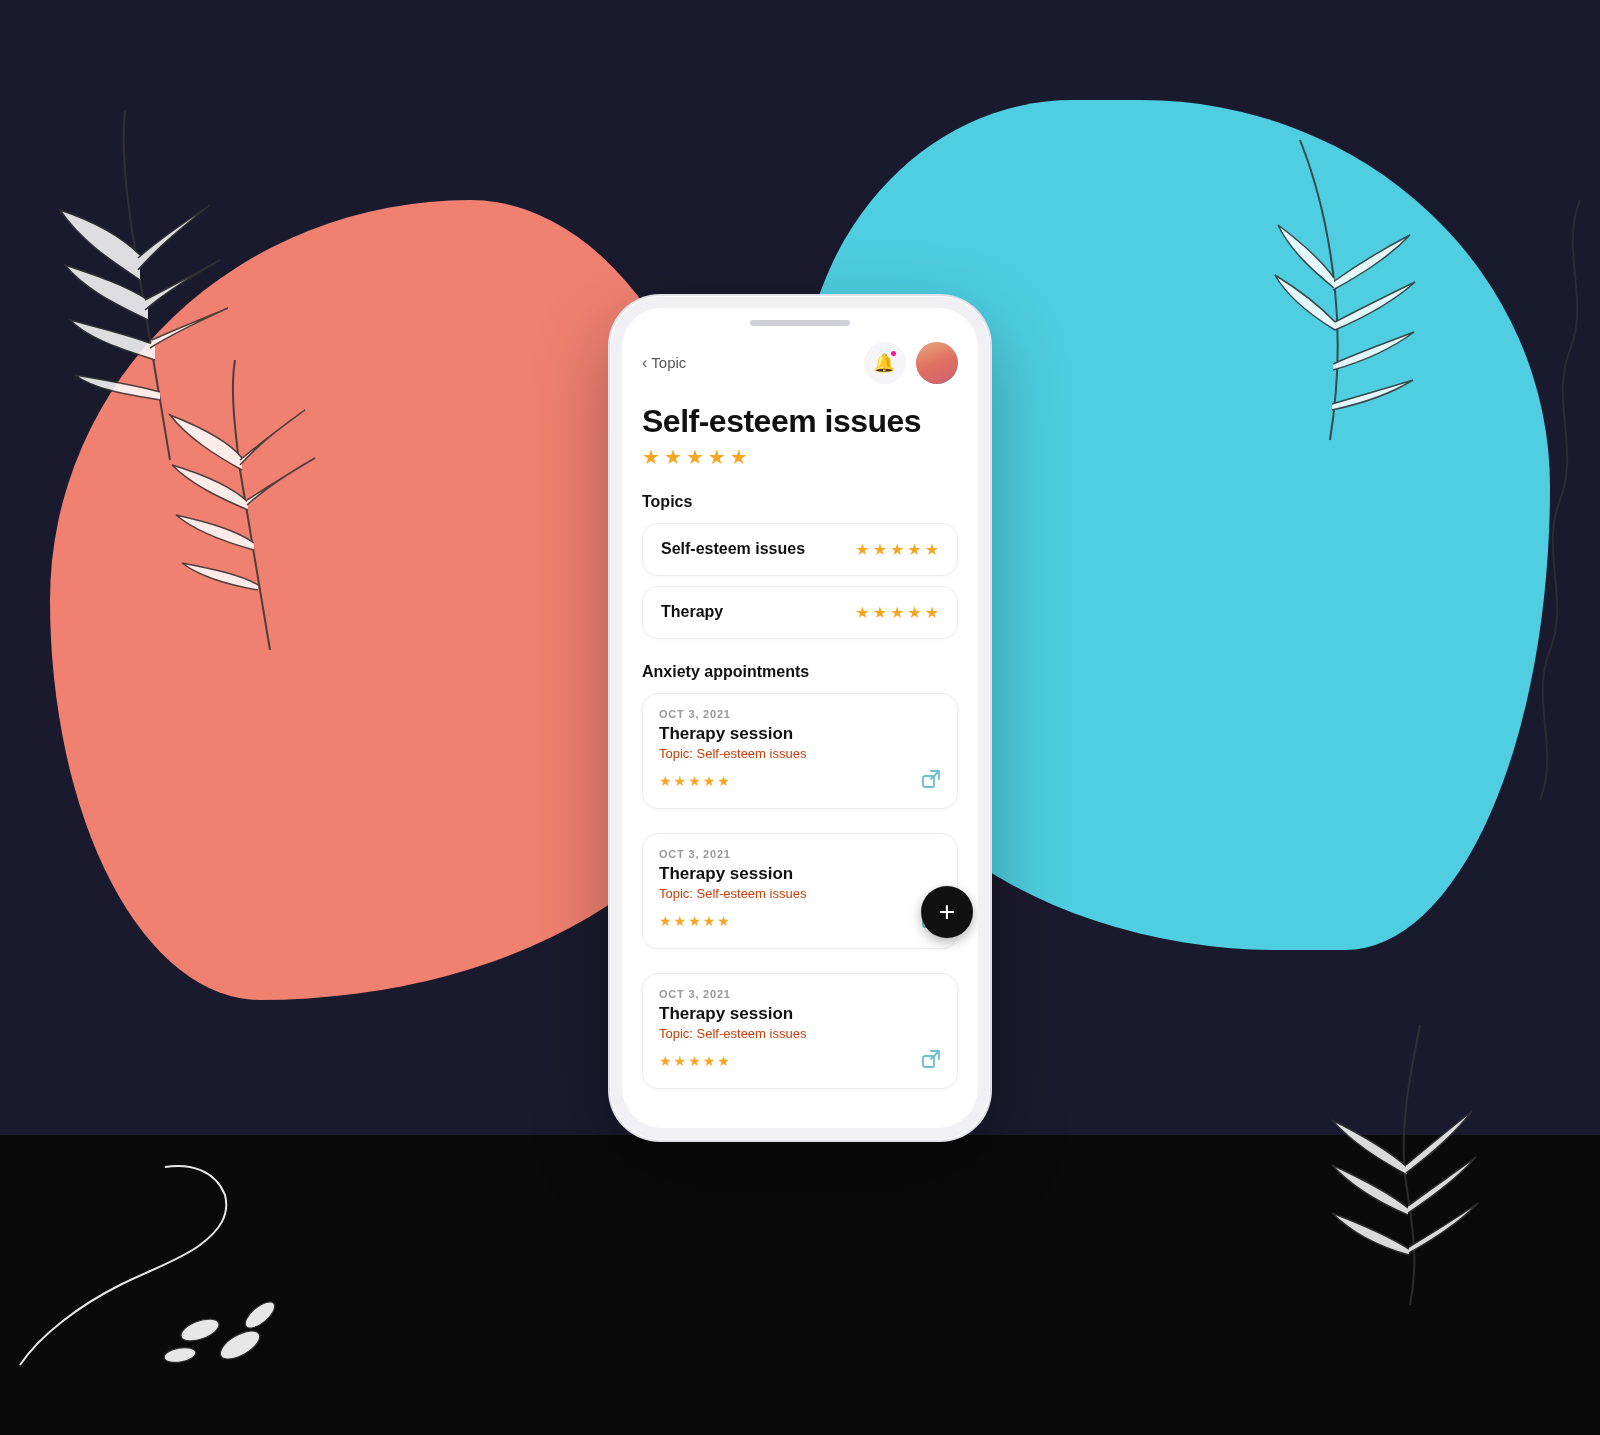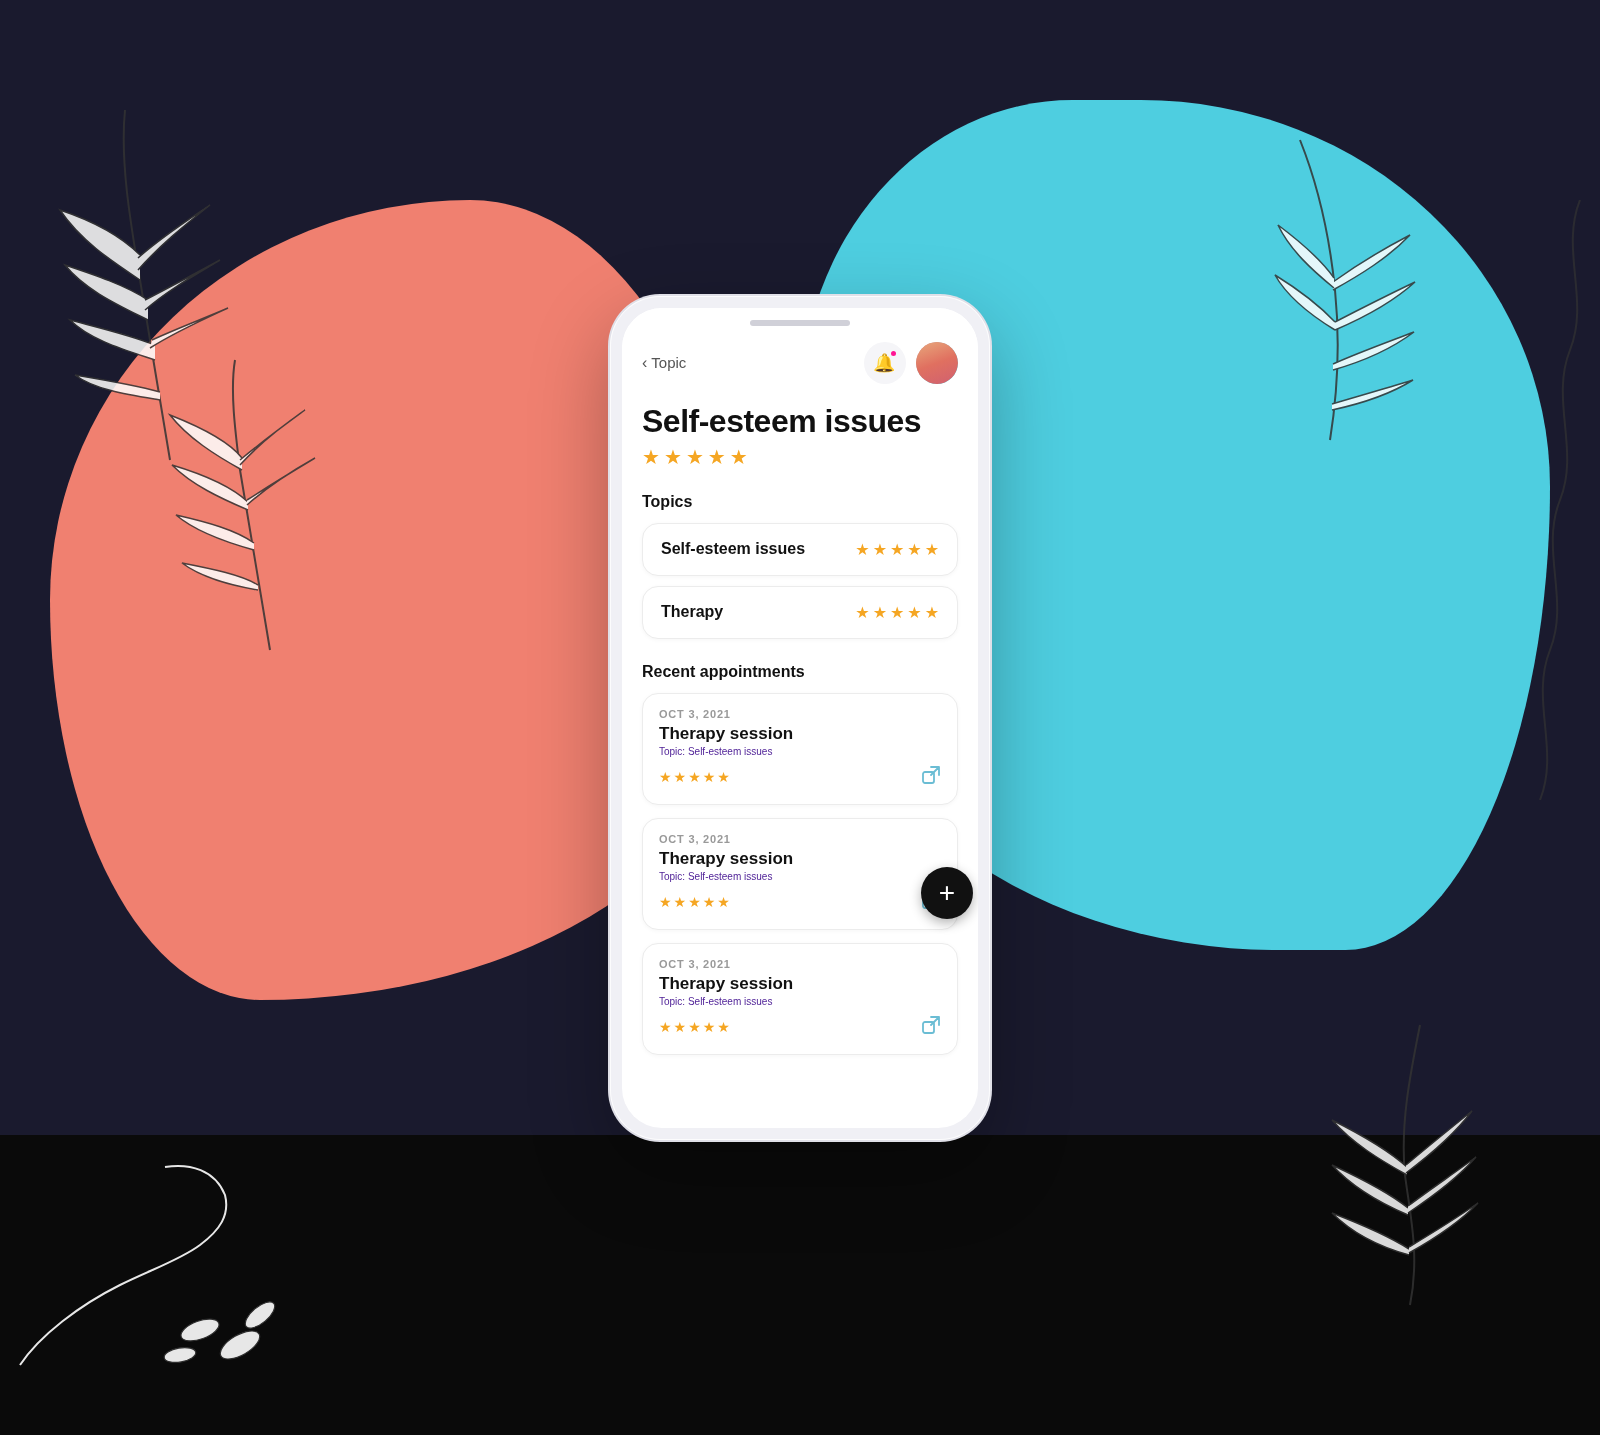--- a/index.html
+++ b/index.html
@@ -246,21 +246,21 @@
     
     .appointments-section {
       margin-top: 24px;
     }
 
     .appointment-card {
       background: #fff;
       border: 1px solid #ececec;
       border-radius: 16px;
       padding: 14px 16px;
-      margin-bottom: 13px;
+      margin-bottom: 24px;
       box-shadow: 0 1px 4px rgba(0,0,0,0.04);
       position: relative;
     }
 
     .appt-date {
       font-size: 11px;
       font-weight: 600;
       color: #999;
       letter-spacing: 0.8px;
       text-transform: uppercase;
@@ -268,22 +268,22 @@
     }
 
     .appt-title {
       font-size: 17px;
       font-weight: 700;
       color: #111;
       margin-bottom: 2px;
     }
 
     .appt-topic {
-      font-size: 10px;
-      color: #4c1d95;
+      font-size: 13px;
+      color: #c2410c;
       margin-bottom: 8px;
     }
 
     .appt-footer {
       display: flex;
       align-items: center;
       justify-content: space-between;
     }
 
     .appt-stars {
@@ -455,21 +455,21 @@
           <div class="topic-stars">
             <span class="topic-star">★</span>
             <span class="topic-star">★</span>
             <span class="topic-star">★</span>
             <span class="topic-star">★</span>
             <span class="topic-star">★</span>
           </div>
         </div>
 
         <div class="appointments-section">
-          <div class="section-title">Recent appointments</div>
+          <div class="section-title">Anxiety appointments</div>
 
           <div class="appointment-card">
             <div class="appt-date">OCT 3, 2021</div>
             <div class="appt-title">Therapy session</div>
             <div class="appt-topic">Topic: Self-esteem issues</div>
             <div class="appt-footer">
               <div class="appt-stars">
                 <span class="appt-star">★</span>
                 <span class="appt-star">★</span>
                 <span class="appt-star">★</span>

